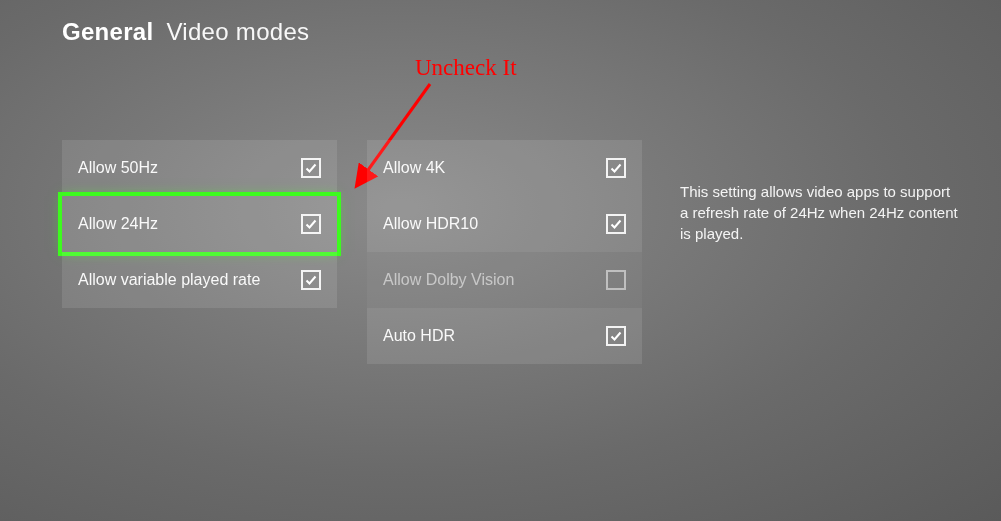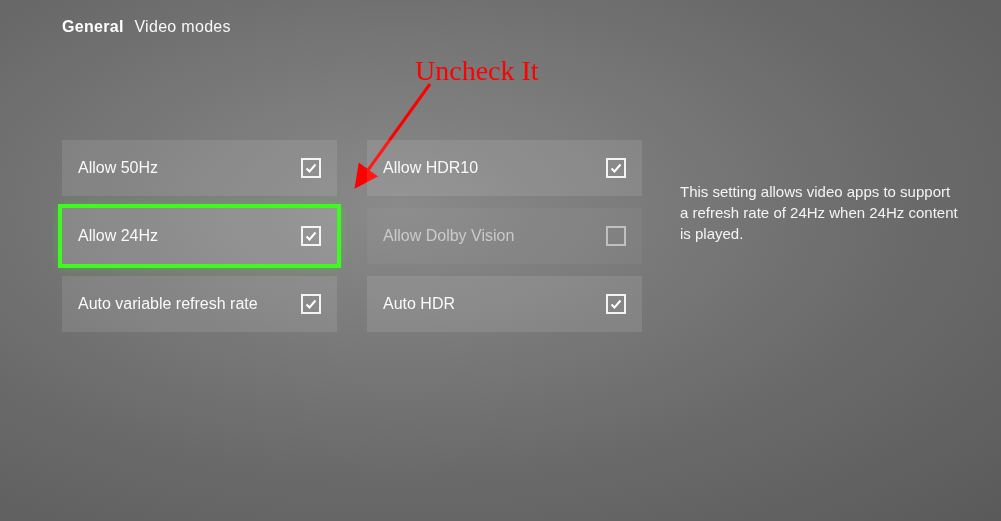--- a/index.html
+++ b/index.html
@@ -9,36 +9,36 @@
     background: radial-gradient(ellipse at 40% 40%, #8a8a8a 0%, #7a7a7a 30%, #6a6a6a 60%, #5a5a5a 100%);
     font-family: "Segoe UI", Arial, sans-serif;
     color: #ffffff;
     overflow: hidden;
     position: relative;
   }
   .header {
     position: absolute;
     top: 18px;
     left: 62px;
-    font-size: 16px;
+    font-size: 24px;
     letter-spacing: 0.3px;
   }
   .header .bold { font-weight: 700; }
   .header .light { font-weight: 300; margin-left: 6px; color: rgba(255,255,255,0.95); }
   .columns {
     position: absolute;
     top: 140px;
     left: 62px;
     display: flex;
     gap: 30px;
   }
   .col {
     display: flex;
     flex-direction: column;
-    gap: 12px;
+    gap: 0;
     width: 275px;
   }
   .option {
     height: 56px;
     background: rgba(255,255,255,0.10);
     display: flex;
     align-items: center;
     justify-content: space-between;
     padding: 0 16px;
     color: rgba(255,255,255,0.95);
@@ -76,21 +76,21 @@
     font-size: 15px;
     line-height: 1.4;
     color: rgba(255,255,255,0.92);
     margin-top: 36px;
   }
   .annotation-text {
     position: absolute;
     top: 55px;
     left: 415px;
     color: #ff0000;
-    font-size: 28px;
+    font-size: 23px;
     font-weight: 400;
     font-family: Georgia, serif;
   }
   .annotation-arrow {
     position: absolute;
     top: 72px;
     left: 340px;
     width: 110px;
     height: 125px;
     pointer-events: none;
@@ -127,29 +127,37 @@
       </div>
       <div class="option highlight">
         <span>Allow 24Hz</span>
         <span class="checkbox">
           <svg viewBox="0 0 12 12">
             <polyline points="1.5,6.5 4.5,9.5 10.5,2.5" fill="none" stroke="white" stroke-width="2"></polyline>
           </svg>
         </span>
       </div>
       <div class="option">
-        <span>Auto variable refresh rate</span>
+        <span>Allow variable played rate</span>
         <span class="checkbox">
           <svg viewBox="0 0 12 12">
             <polyline points="1.5,6.5 4.5,9.5 10.5,2.5" fill="none" stroke="white" stroke-width="2"></polyline>
           </svg>
         </span>
       </div>
     </div>
   <div class="col" id="right-col">
+      <div class="option">
+        <span>Allow 4K</span>
+        <span class="checkbox">
+          <svg viewBox="0 0 12 12">
+            <polyline points="1.5,6.5 4.5,9.5 10.5,2.5" fill="none" stroke="white" stroke-width="2"></polyline>
+          </svg>
+        </span>
+      </div>
       <div class="option">
         <span>Allow HDR10</span>
         <span class="checkbox">
           <svg viewBox="0 0 12 12">
             <polyline points="1.5,6.5 4.5,9.5 10.5,2.5" fill="none" stroke="white" stroke-width="2"></polyline>
           </svg>
         </span>
       </div>
       <div class="option dim">
         <span>Allow Dolby Vision</span>

